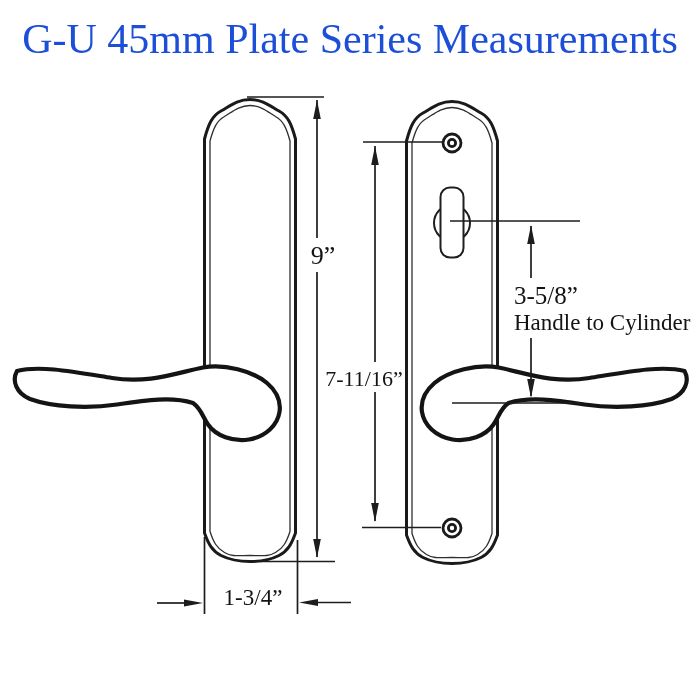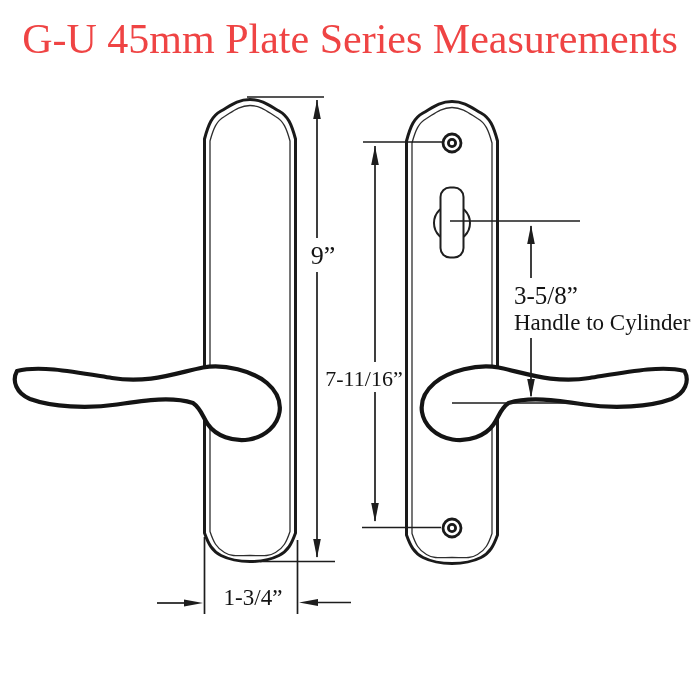--- a/index.html
+++ b/index.html
@@ -9,21 +9,21 @@
     position:relative;
     overflow:hidden;
     font-family:"Liberation Serif", serif;
   }
   .title{
     position:absolute;
     top:16px;left:0;width:700px;
     text-align:center;
     font-size:42px;
     line-height:1.1;
-    color:#ef4444;
+    color:#1d4ed8;
     letter-spacing:0px;
     white-space:nowrap;
   }
   svg{position:absolute;left:0;top:0;}
   .plate-outer{fill:#ffffff;stroke:#1a1a1a;stroke-width:3;}
   .plate-inner{fill:none;stroke:#2e2e2e;stroke-width:1.3;}
   .lever{fill:#ffffff;stroke:#141414;stroke-width:4.2;stroke-linejoin:round;}
   .dim{stroke:#1d1d1d;stroke-width:1.7;fill:none;stroke-linecap:butt;}
   .ah{fill:#1d1d1d;stroke:none;}
   .screw-outer{fill:#ffffff;stroke:#1a1a1a;stroke-width:2.8;}

